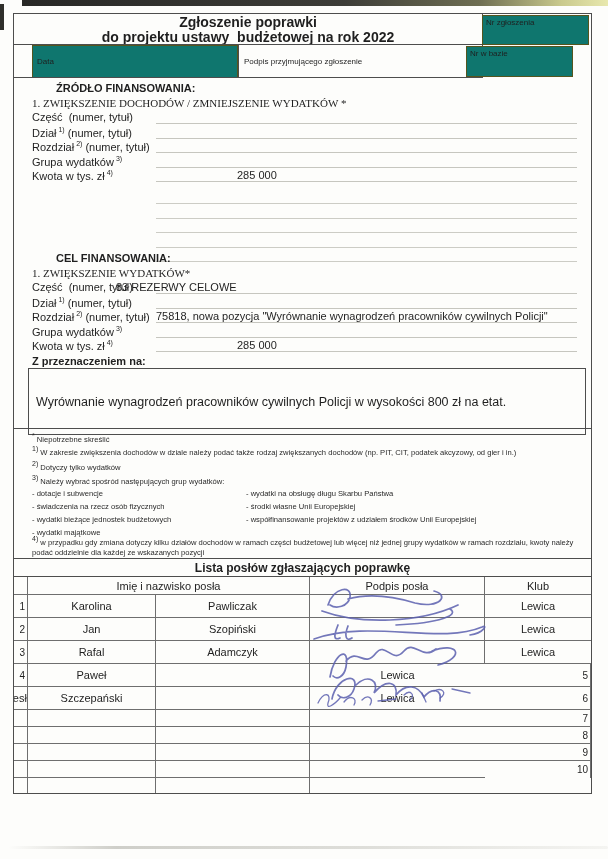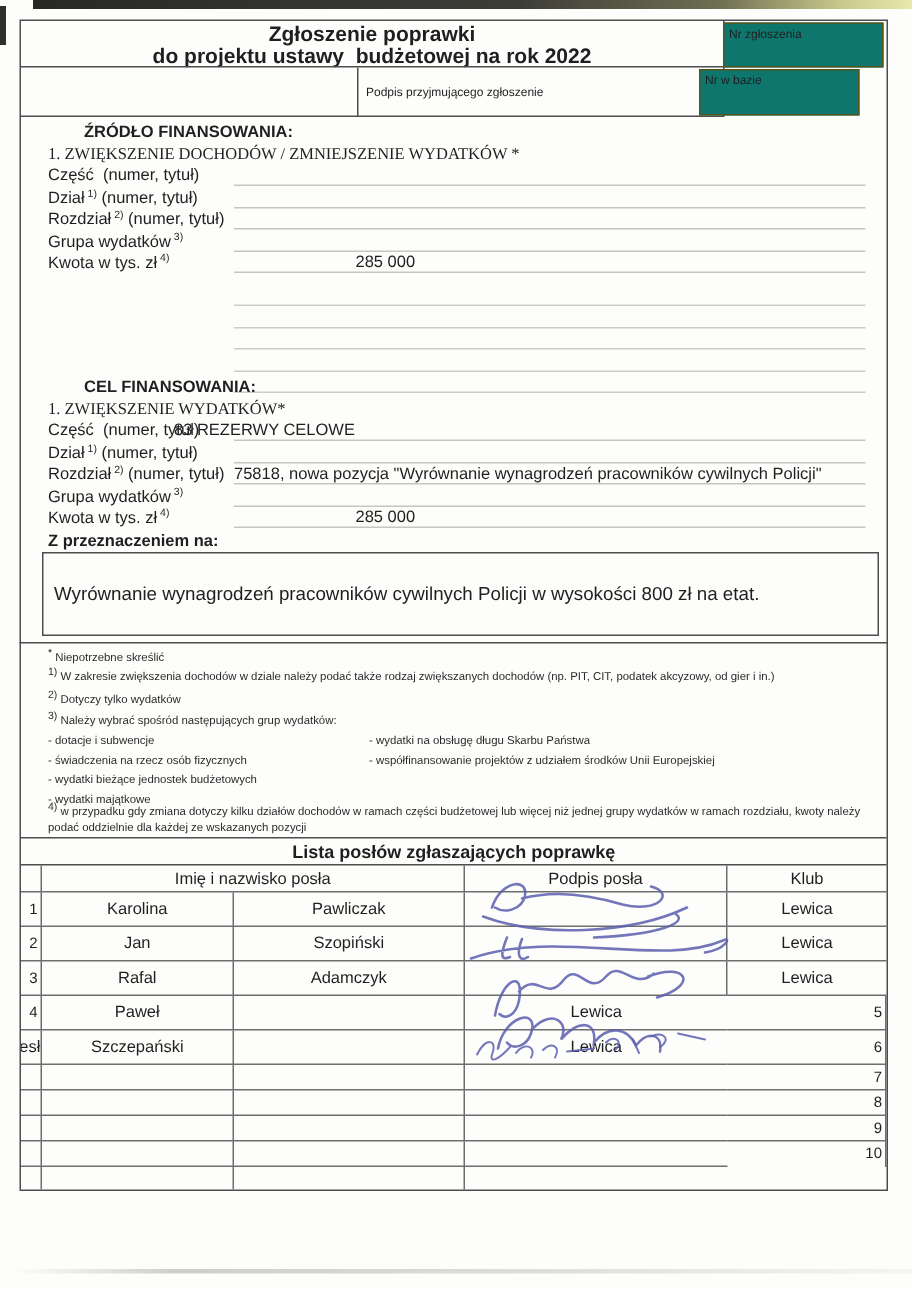--- a/index.html
+++ b/index.html
@@ -37,21 +37,21 @@
   .sec-sub{position:absolute;left:18px;font-size:11px;font-family:Liberation Serif, serif;}
   .fields{position:absolute;left:18px;right:14px;}
   .f-row{position:relative;height:14.5px;}
   .f-label{position:absolute;left:0;top:0;font-size:11px;white-space:pre;}
   .f-label sup, sup{font-size:7px;}
   .f-line{position:absolute;left:124px;right:0;top:0;height:12px;border-bottom:1px solid #c6c6bf;}
   .f-value{position:absolute;top:0;font-size:11px;white-space:pre;}
   .blank-lines{position:absolute;left:142px;right:14px;top:176px;}
   .b-line{height:13.4px;border-bottom:1px solid #ccccc5;}
   .przezn-label{position:absolute;left:18px;top:341px;font-weight:bold;font-size:11px;}
-  .przezn-box{position:absolute;left:14px;right:5px;top:354px;height:56px;box-sizing:border-box;
+  .przezn-box{position:absolute;left:14px;right:5px;top:354px;height:67px;box-sizing:border-box;
     border:1.4px solid #4d4d4d;display:flex;align-items:center;padding-left:7px;font-size:12.5px;}
   .hr-foot{position:absolute;left:-1px;right:-1px;top:413.5px;border-top:1.5px solid #4d4d4d;}
 
   
   .fn{position:absolute;left:18px;font-size:7.6px;color:#2a2a2a;}
   .fn-groups{position:absolute;left:18px;top:473px;font-size:7.6px;color:#2a2a2a;}
   .fn-col{position:absolute;top:0;line-height:13px;white-space:nowrap;}
   .fn-col.left{left:0;}
   .fn-col.right{left:214px;}
   .fn4{width:548px;line-height:10.5px;}
@@ -81,20 +81,23 @@
 <div class="scan-bottom"></div>
 
 <div class="form">
 
   <div class="title-cell">
     <div>Zgłoszenie poprawki</div>
     <div>do projektu ustawy  budżetowej na rok 2022</div>
   </div>
   <div class="vline-title"></div>
   <div class="hr-title"></div>
+  <div class="ybox data-box">
+    <span>Data</span>
+  </div>
   <div class="podpis-cell">
     <span>Podpis przyjmującego zgłoszenie</span>
   </div>
   <div class="hr-header"></div>
   <div class="ybox nr-box1">
     <span>Nr zgłoszenia</span>
   </div>
   <div class="ybox nr-box2">
     <span>Nr w bazie</span>
   </div>
@@ -178,20 +181,21 @@
   <div class="fn" style="top:460px"><sup>3)</sup><span> Należy wybrać spośród następujących grup wydatków:</span></div>
   <div class="fn-groups">
     <div class="fn-col left" id="groups-left">
         <div>- dotacje i subwencje</div>
         <div>- świadczenia na rzecz osób fizycznych</div>
         <div>- wydatki bieżące jednostek budżetowych</div>
         <div>- wydatki majątkowe</div>
       </div>
     <div class="fn-col right" id="groups-right">
         <div>- wydatki na obsługę długu Skarbu Państwa</div>
+        <div>- środki własne Unii Europejskiej</div>
         <div>- współfinansowanie projektów z udziałem środków Unii Europejskiej</div>
       </div>
   </div>
   <div class="fn fn4" style="top:520px"><sup>4)</sup><span> w przypadku gdy zmiana dotyczy kilku działów dochodów w ramach części budżetowej lub więcej niż jednej grupy wydatków w ramach rozdziału, kwoty należy podać oddzielnie dla każdej ze wskazanych pozycji</span></div>
 
   <div class="ptable" id="ptable">
     <div class="tc t-title">Lista posłów zgłaszających poprawkę</div>
     <div class="tc num"></div>
     <div class="tc t-namehdr">Imię i nazwisko posła</div>
     <div class="tc">Podpis posła</div>

